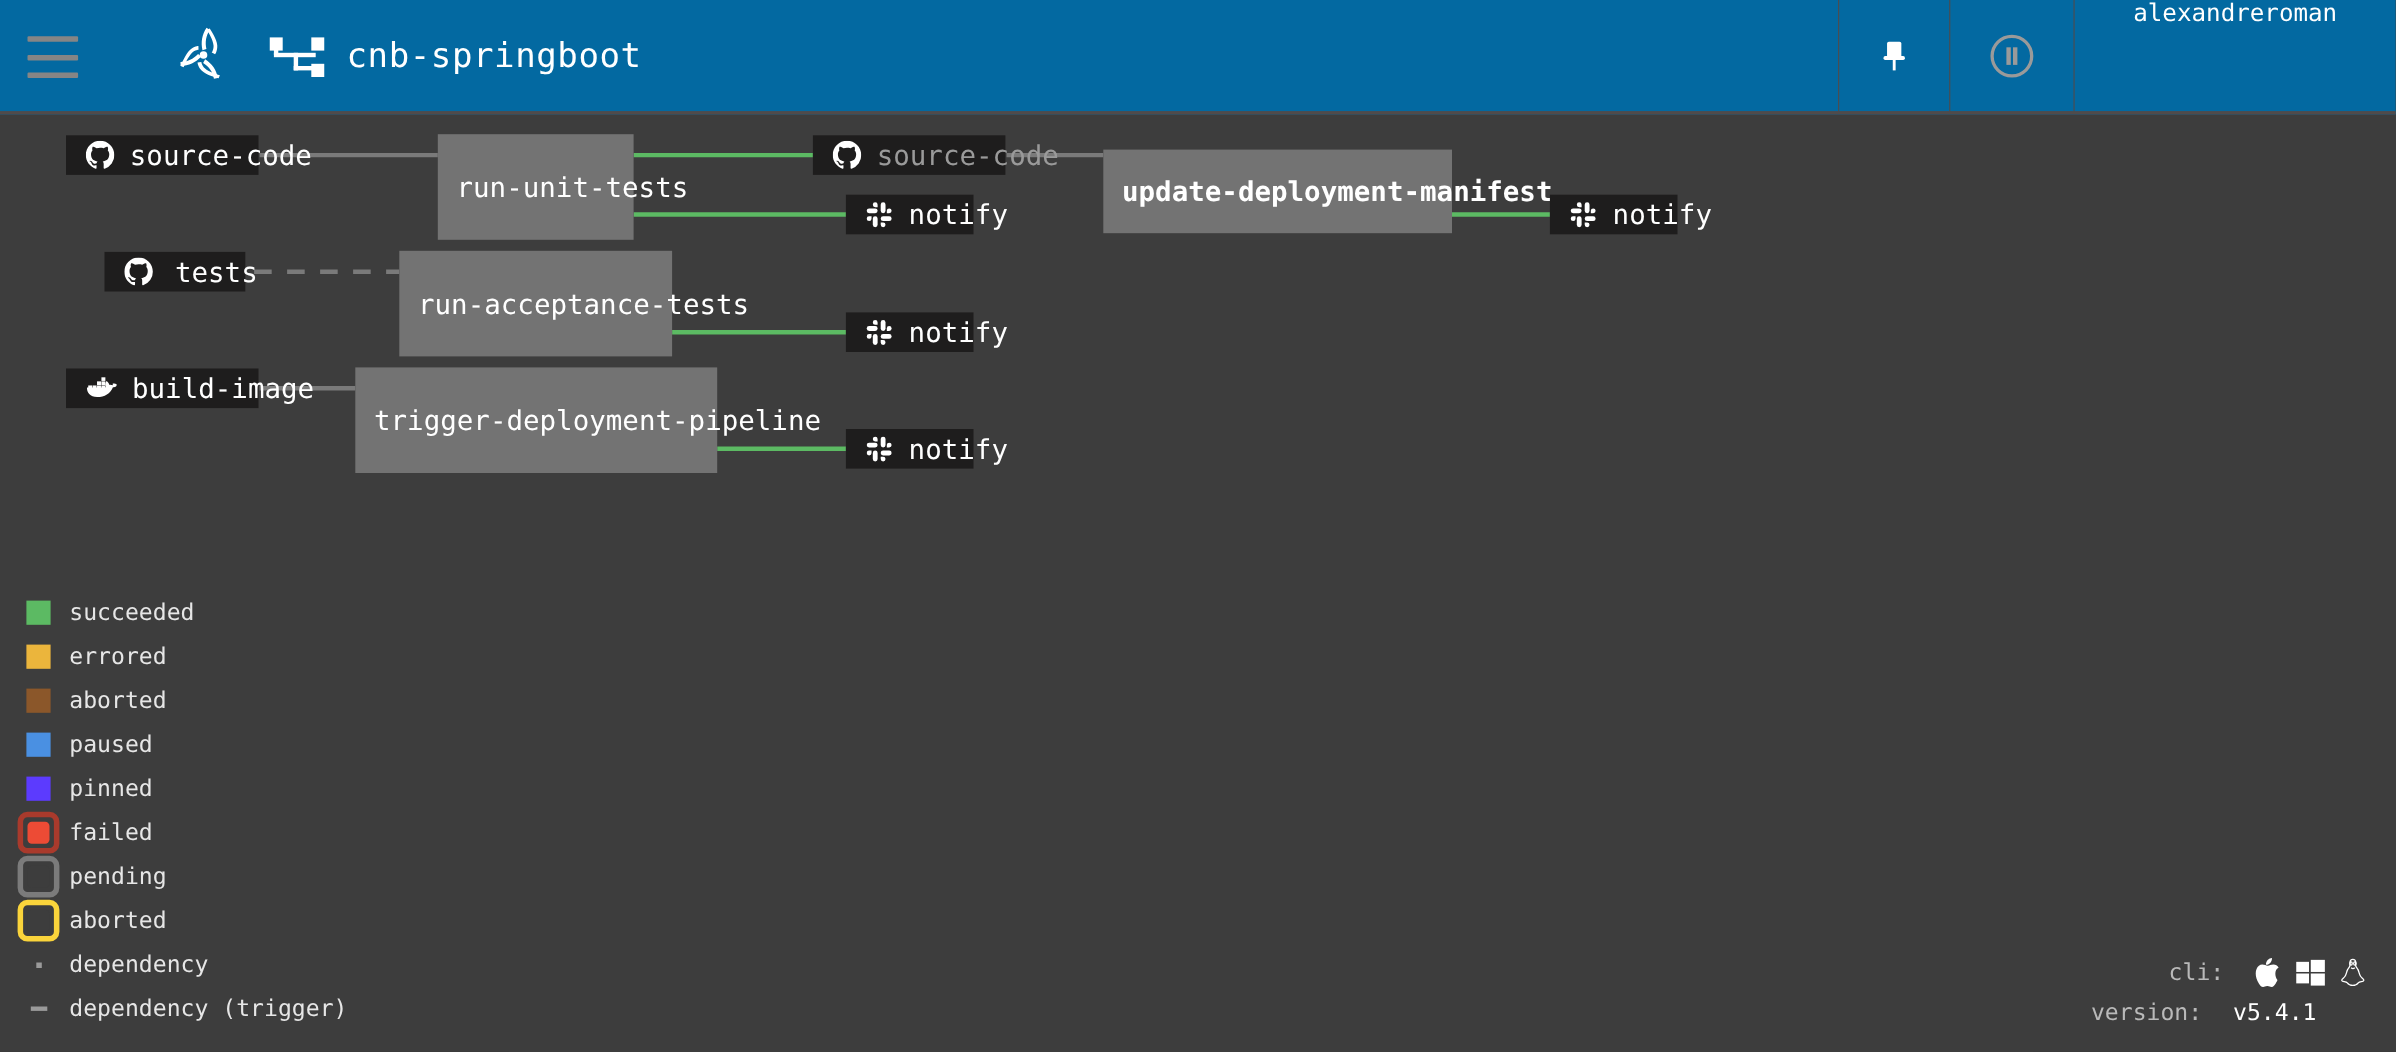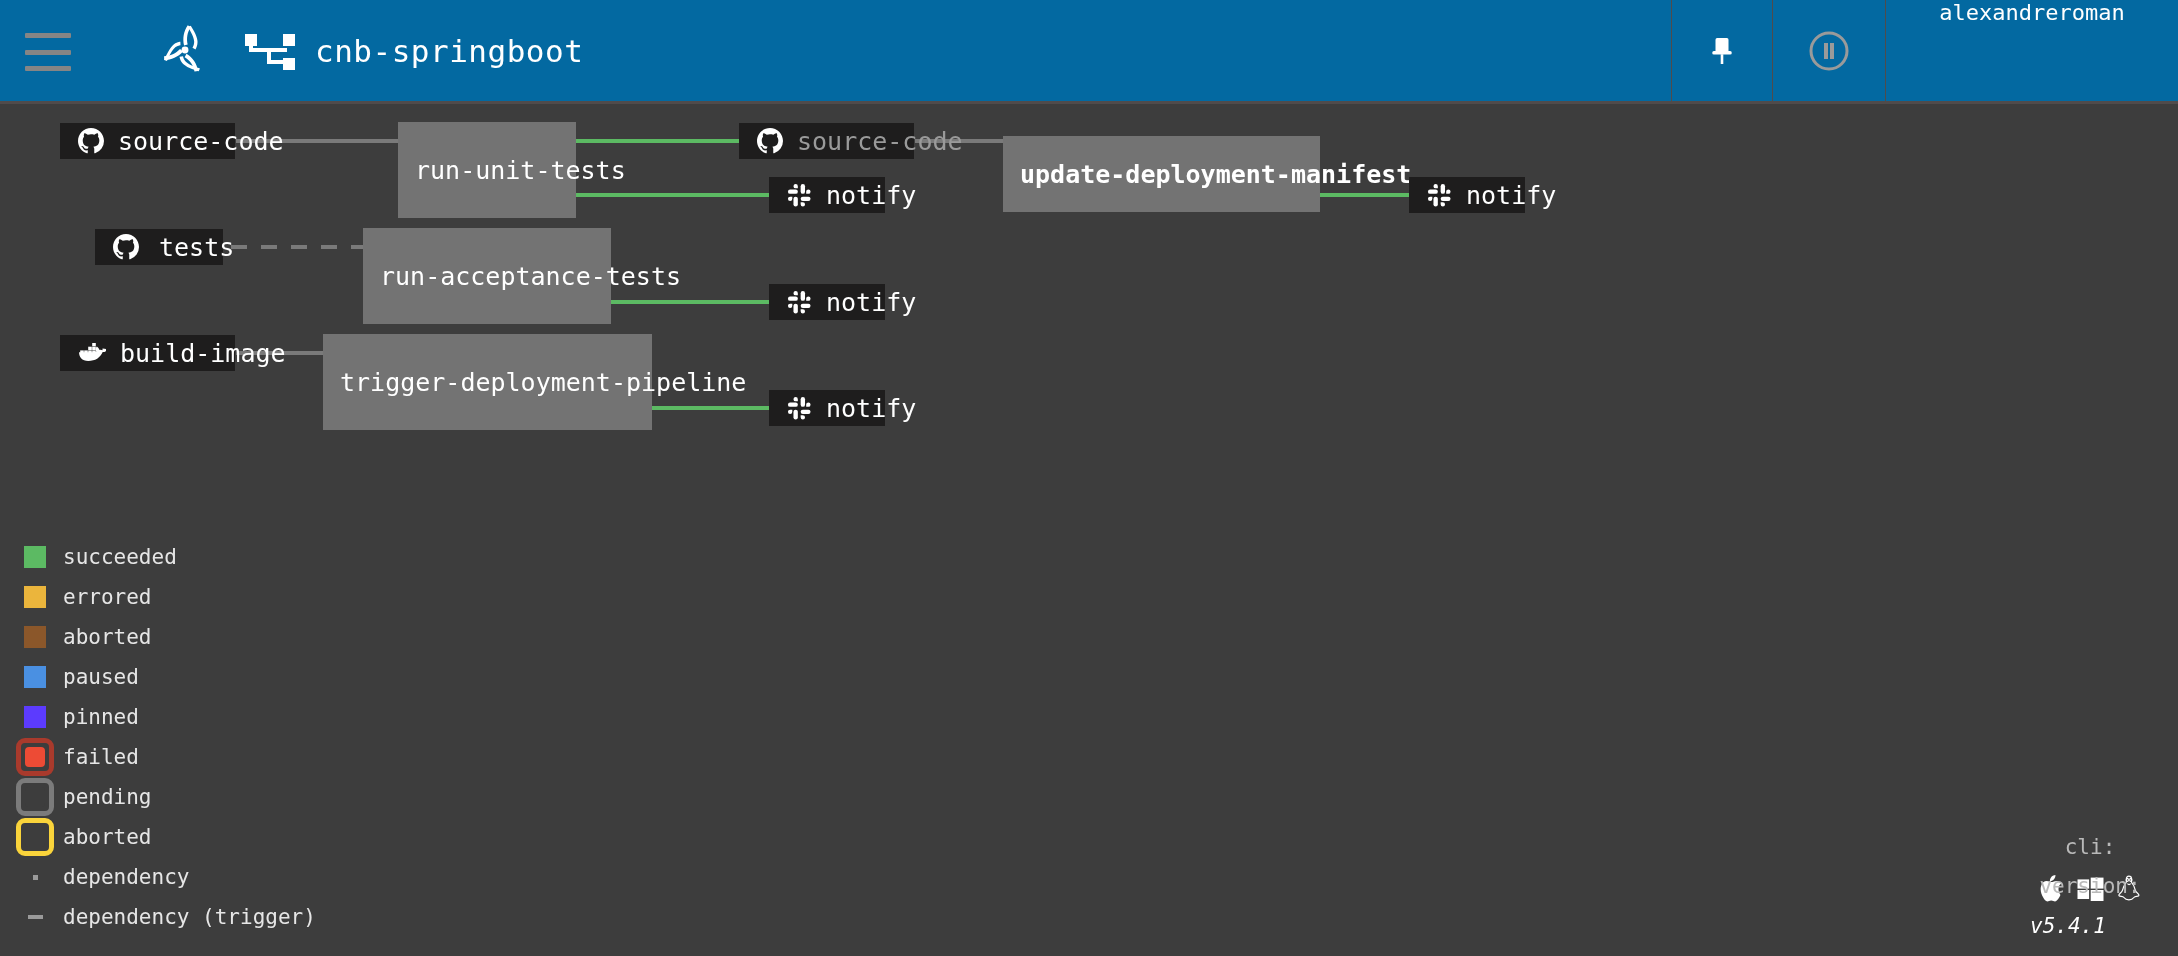--- a/index.html
+++ b/index.html
@@ -102,25 +102,25 @@
     display: flex; align-items: center; justify-content: center; height: 22px;
   }
   .dep-dot { width: 5px; height: 5px; background: #9a9a9a; }
   .dep-dash { width: 15px; height: 4px; background: #9a9a9a; }
 
   
   .footer {
     position: absolute; right: 28px; bottom: 18px;
     color: #b9b9b9; font-size: 21px; text-align: right;
   }
-  .footer-row { display: flex; align-items: center; justify-content: flex-end; gap: 16px; height: 36px; flex-direction: column; }
+  .footer-row { display: flex; align-items: center; justify-content: flex-end; gap: 28px; height: 36px; }
   .footer-label { color: #b9b9b9; }
   .os-icons { display: flex; align-items: center; gap: 14px; }
   .os-icons .oi { display: flex; align-items: center; cursor: pointer; }
-  .footer-version { color: #ffffff; min-width: 120px; text-align: left; font-style: italic; }
+  .footer-version { color: #ffffff; min-width: 120px; text-align: left; }
 </style>
 </head>
 <body>
 
 <div id="app">
 
   <div class="topbar">
 
     <div class="hamburger">
       <span></span>

